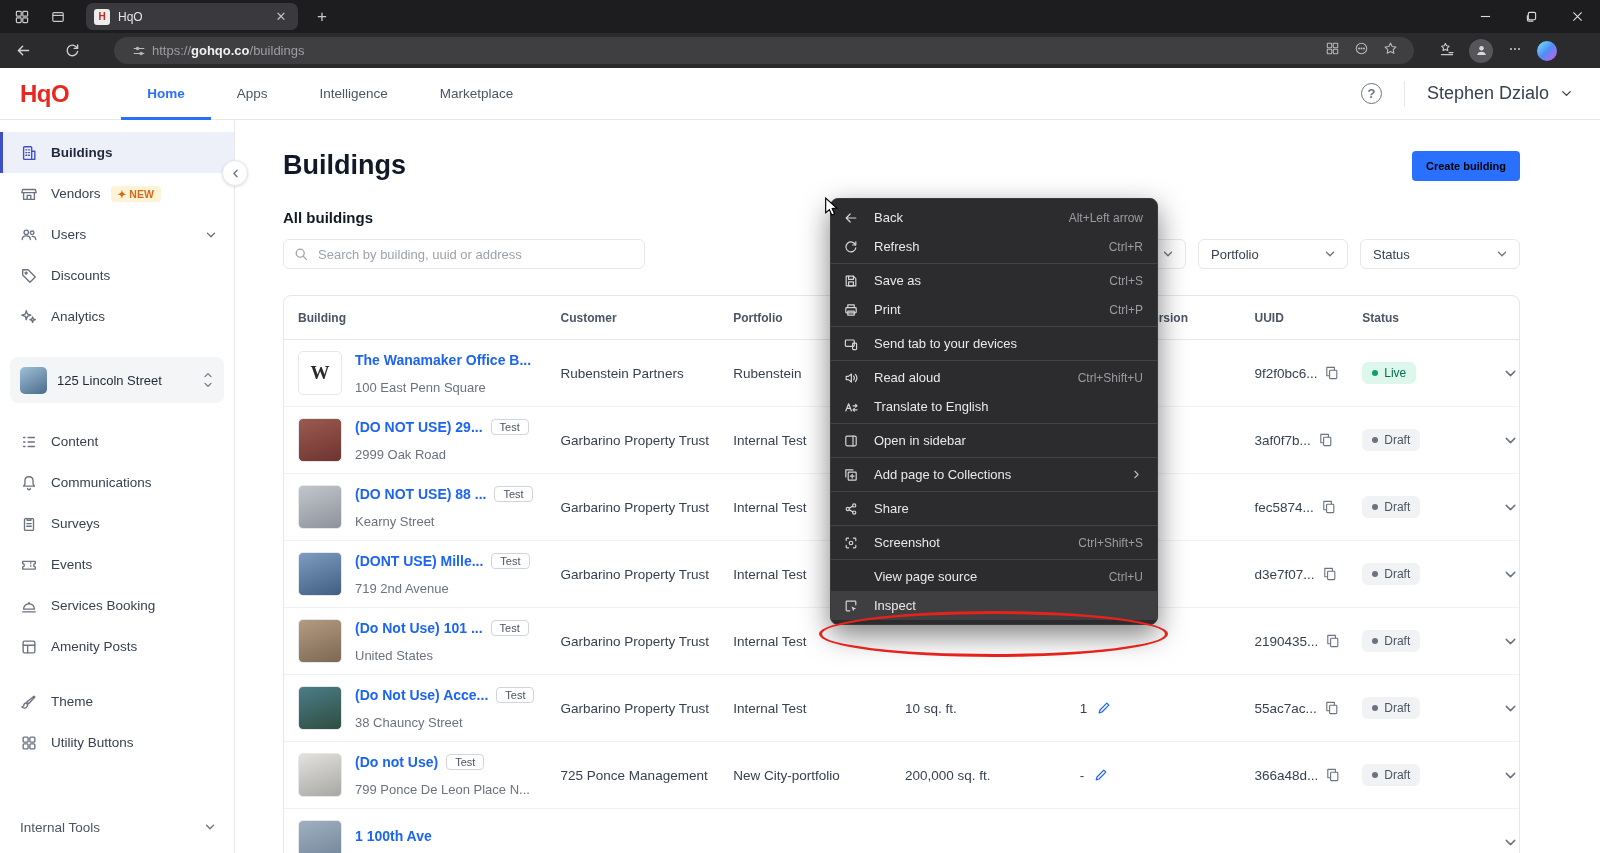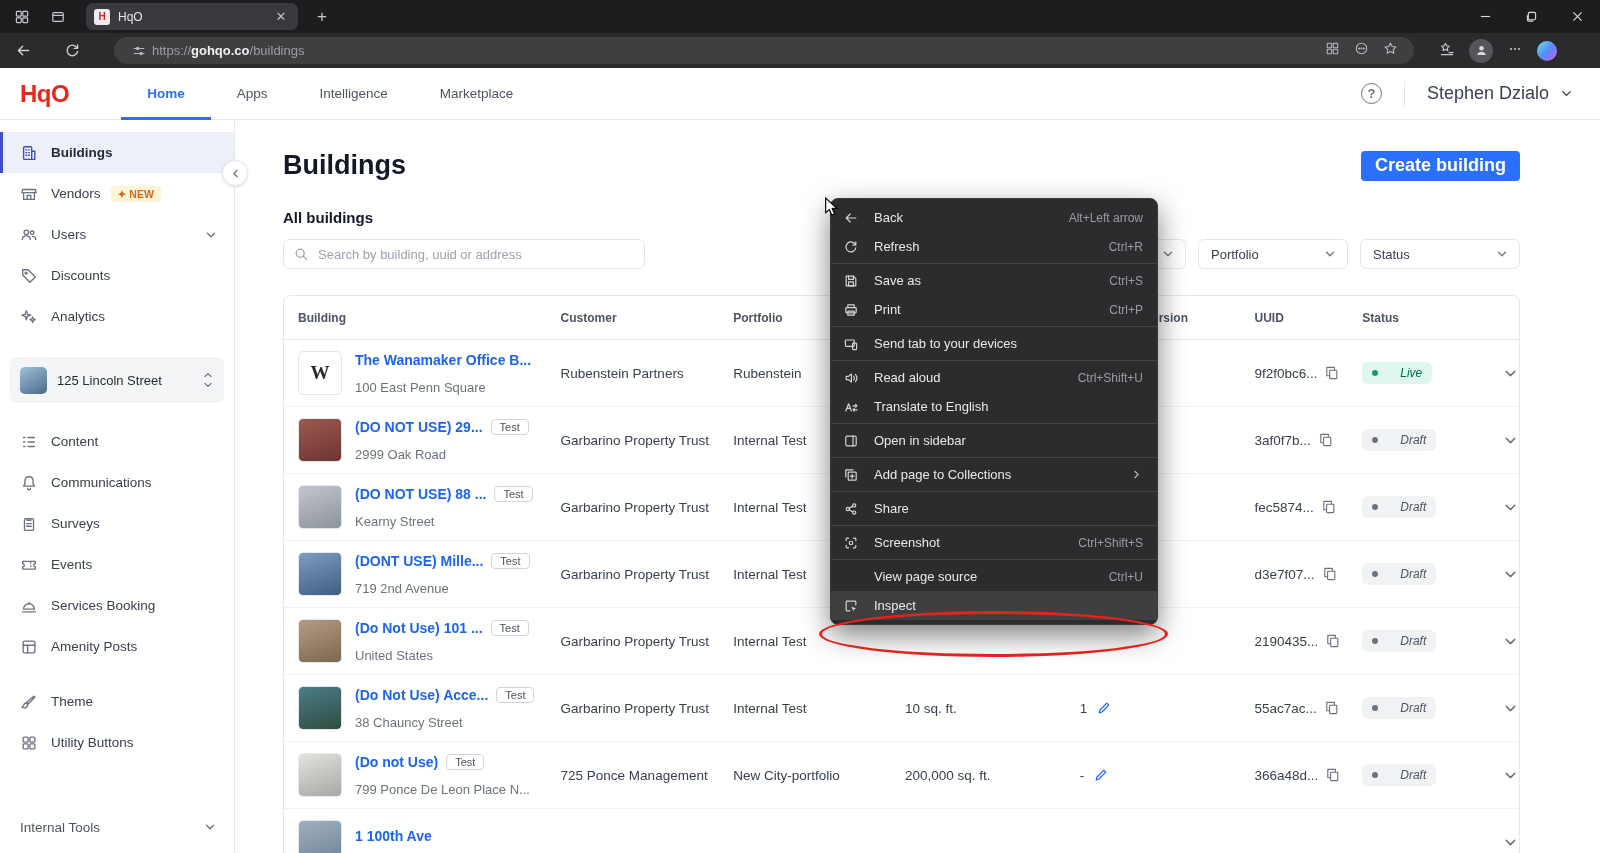--- a/index.html
+++ b/index.html
@@ -67,21 +67,21 @@
   .switcher-arrows { margin-left:auto; display:flex; flex-direction:column; color:#6b7280; }
   .switcher-arrows svg { width:12px; height:9px; }
   .side-footer { position:absolute; bottom:6px; left:0; right:1px; height:40px; display:flex; align-items:center; padding-left:20px; font-size:13.5px; color:#4b5563; background:#fff; }
   .collapse-btn { position:absolute; top:92px; left:222px; width:26px; height:26px; background:#fff; border:1px solid #e5e7eb; border-radius:50%; box-shadow:0 1px 3px rgba(0,0,0,.12); display:flex; align-items:center; justify-content:center; color:#6b7280; z-index:40; }
   .collapse-btn svg { width:13px; height:13px; }
 
   
   .main { position:absolute; top:52px; left:235px; right:0; bottom:0; background:#fff; padding:0 80px 0 48px; overflow:hidden; }
   .page-head { display:flex; align-items:center; justify-content:space-between; margin-top:30px; }
   .page-title { font-size:27px; font-weight:bold; color:#111827; }
-  .create-btn { background:#2970ff; color:#ffffff; font-size:18px; font-weight:600; border:none; border-radius:4px; height:30px; padding:0 14px; font-family:inherit; }
+  .create-btn { background:#2970ff; color:#000000; font-size:11px; font-weight:600; border:none; border-radius:4px; height:30px; padding:0 14px; font-family:inherit; }
   .section-title { margin-top:28px; font-size:15px; font-weight:bold; color:#111827; }
   .controls { margin-top:13px; display:flex; align-items:center; }
   .search-wrap { position:relative; width:362px; }
   .search-input { width:362px; height:30px; border:1px solid #e5e7eb; border-radius:6px; padding:0 10px 0 34px; font-size:13px; font-family:inherit; color:#374151; outline:none; }
   .search-input::placeholder { color:#9ca3af; }
   .search-icon { position:absolute; left:10px; top:7px; color:#9ca3af; }
   .search-icon svg { width:16px; height:16px; }
   .filters { margin-left:auto; display:flex; gap:12px; }
   .filter { height:30px; border:1px solid #e5e7eb; border-radius:6px; background:#fff; display:flex; align-items:center; padding:0 10px 0 12px; font-size:13px; color:#374151; }
   .filter:nth-of-type(1) { width:146px; }
@@ -108,21 +108,21 @@
   .thumb { width:44px; height:44px; border-radius:5px; border:1px solid #e5e7eb; margin-right:13px; flex:none; display:flex; align-items:center; justify-content:center; }
   .thumb-letter { font-family:"Liberation Serif", serif; font-weight:bold; font-size:19px; color:#2b2b2b; }
   .bname-row { display:flex; align-items:center; gap:8px; }
   .bname { font-size:14px; font-weight:600; color:#1c64f2; white-space:nowrap; text-decoration:none; }
   .test-badge { border:1px solid #d1d5db; border-radius:4px; font-size:11px; color:#4b5563; padding:1px 8px; background:#fff; }
   .baddr { font-size:13px; color:#6b7280; margin-top:12px; white-space:nowrap; }
   .icon-btn { color:#6b7280; display:flex; }
   .icon-btn svg { width:16px; height:16px; }
   .pencil { color:#1c64f2; display:flex; }
   .pencil svg { width:16px; height:16px; }
-  .status-badge { display:inline-flex; align-items:center; gap:22px; font-size:12px; border-radius:6px; padding:4px 10px; font-weight:500;font-style:italic; }
+  .status-badge { display:inline-flex; align-items:center; gap:6px; font-size:12px; border-radius:6px; padding:4px 10px; font-weight:500; }
   .status-badge .dot { width:6px; height:6px; border-radius:50%; }
   .status-badge.live { background:#def7ec; color:#046c4e; }
   .status-badge.live .dot { background:#0e9f6e; }
   .status-badge.draft { background:#f1f2f4; color:#4b5563; }
   .status-badge.draft .dot { background:#6b7280; }
   .row-chev { color:#6b7280; display:flex; }
   .row-chev svg { width:17px; height:17px; }
 
   
   .ctxmenu { position:absolute; left:830px; top:198px; width:328px; background:#2c2c2e; border:1px solid #3a3a3c; border-radius:8px; padding:4px 0; z-index:900; box-shadow:0 10px 28px rgba(0,0,0,.5); }

